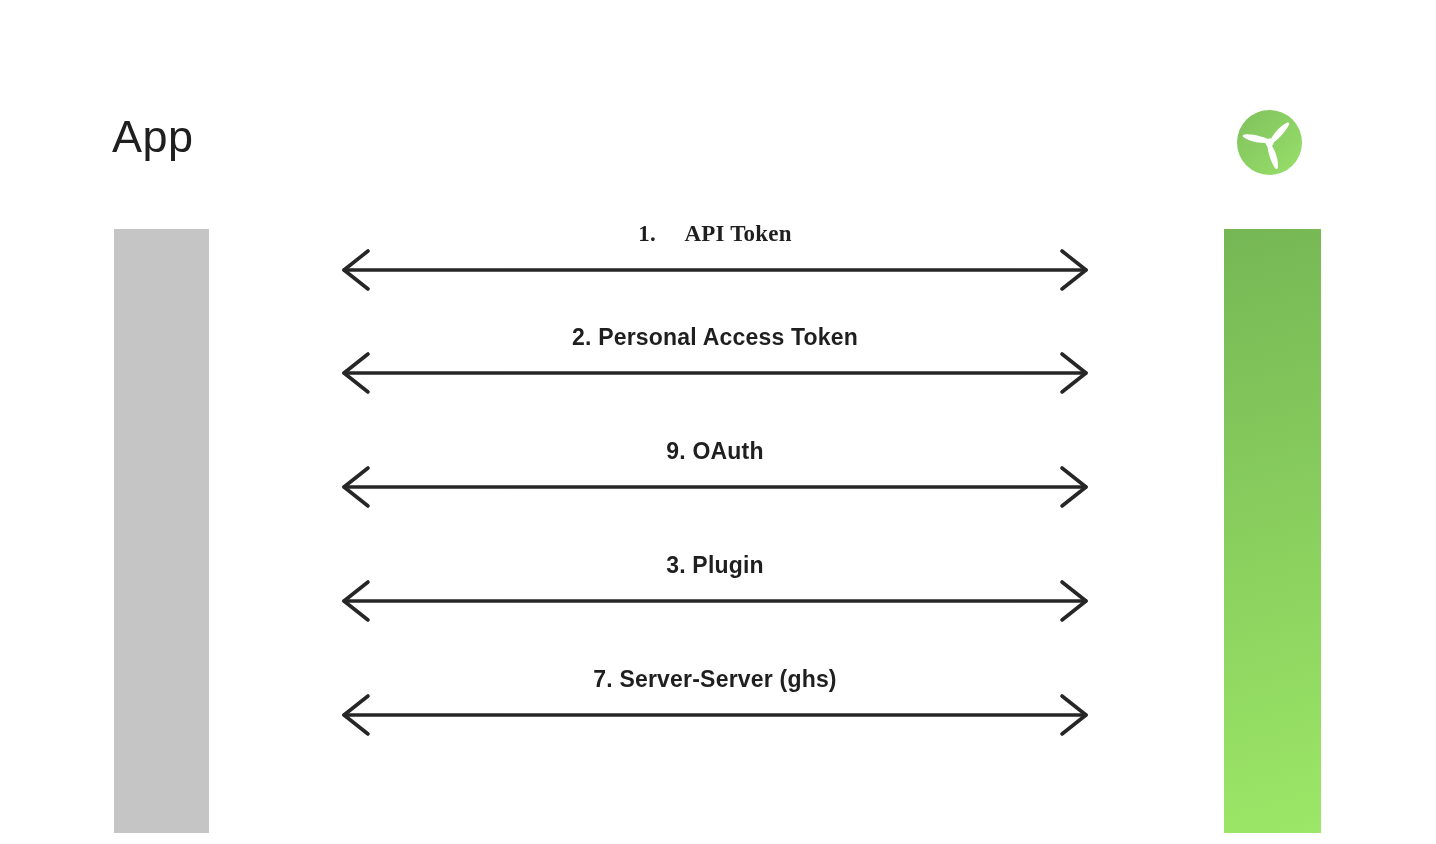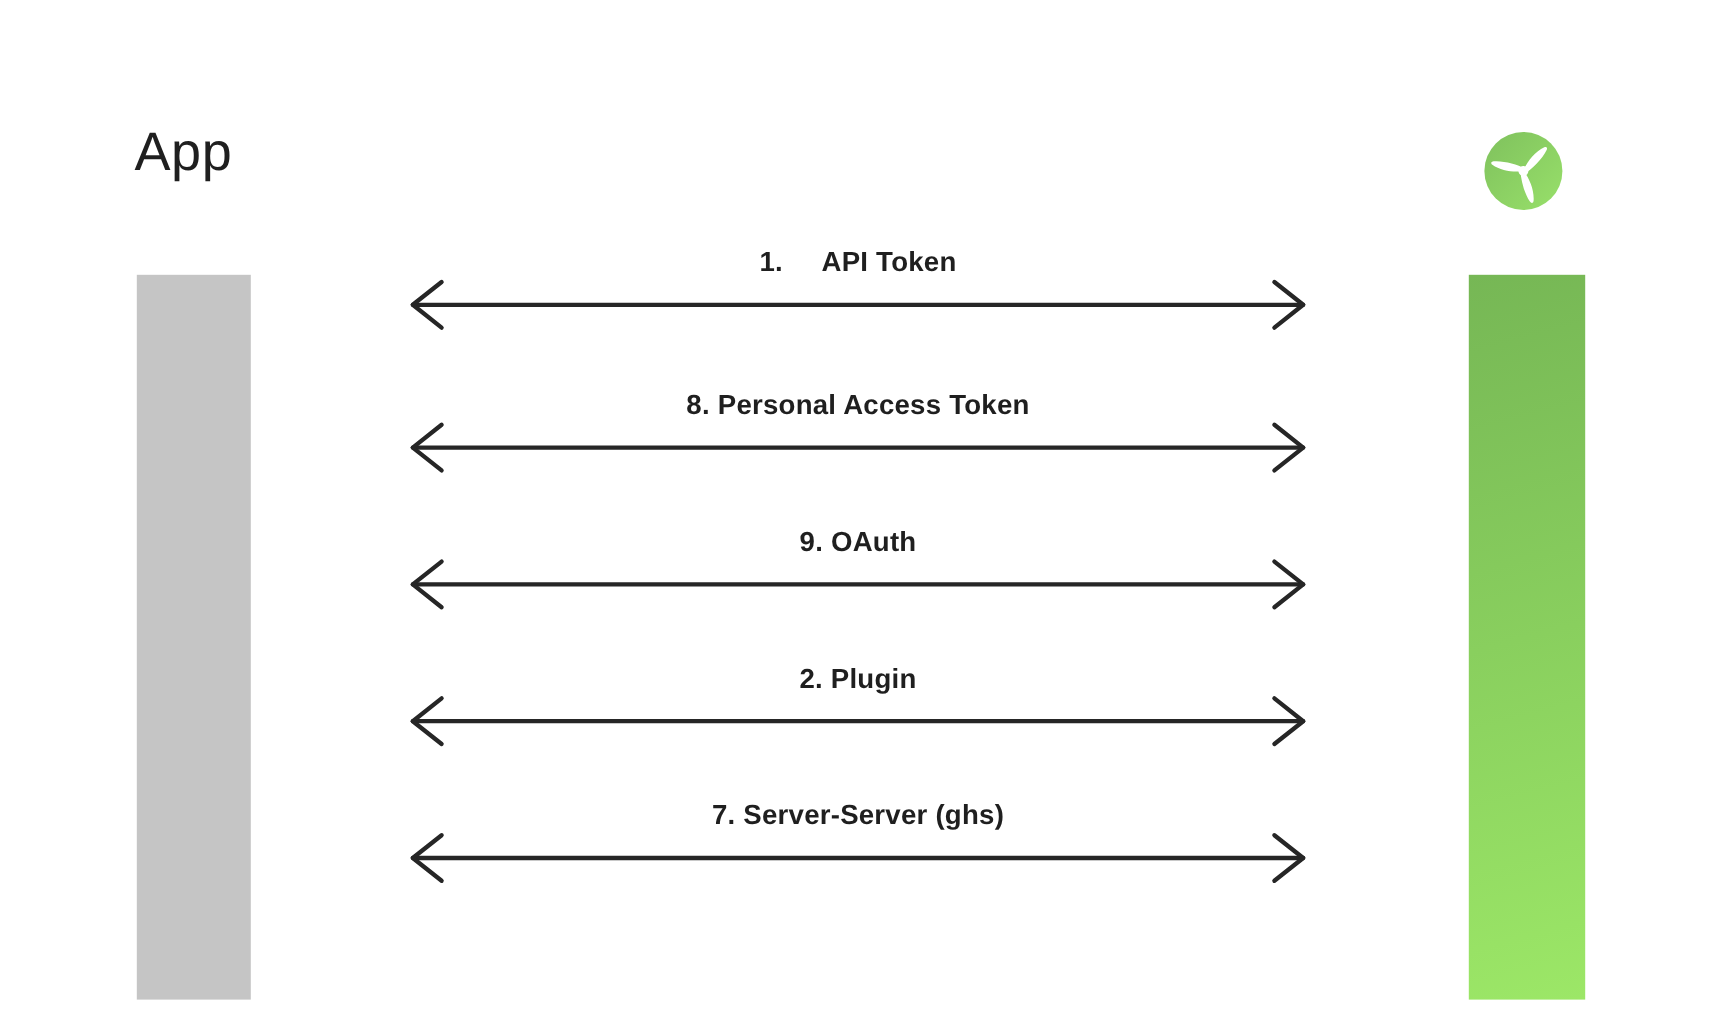--- a/index.html
+++ b/index.html
@@ -11,21 +11,21 @@
   .canvas {
     position: relative;
     width: 1436px;
     height: 844px;
     background: var(--bg, #ffffff);
     overflow: hidden;
   }
   .app-title {
     position: absolute;
     left: 112px;
-    top: 102px;
+    top: 112px;
     margin: 0;
     font-size: 45px;
     font-weight: 400;
     letter-spacing: 0.5px;
     color: var(--text, #1f1f1f);
     line-height: 1.1;
   }
   .logo {
     position: absolute;
     left: 1236px;
@@ -74,21 +74,21 @@
     bottom: 0;
     display: block;
   }
   .double-arrow line, .double-arrow path {
     stroke: var(--arrow, #262626);
     stroke-width: 3.6;
     fill: none;
     stroke-linecap: round;
     stroke-linejoin: round;
   }
-  .row-1 { top: 204px; }
+  .row-1 { top: 220px; font-family: Liberation Serif, serif; }
   .row-2 { top: 323px; }
   .row-3 { top: 437px; }
   .row-4 { top: 551px; }
   .row-5 { top: 665px; }
 </style>
 </head>
 <body>
 
 <div class="canvas">
 
@@ -118,39 +118,39 @@
   <div class="arrow-row row-1">
     <span class="arrow-label">1.     API Token</span>
     <svg class="double-arrow" width="752" height="48" viewBox="0 0 752 48">
       <line x1="5" y1="24" x2="747" y2="24"></line>
       <path d="M29 5 L5 24 L29 43"></path>
       <path d="M723 5 L747 24 L723 43"></path>
     </svg>
   </div>
 
   <div class="arrow-row row-2">
-    <span class="arrow-label">8. Personal Access Token</span>
+    <span class="arrow-label">2. Personal Access Token</span>
     <svg class="double-arrow" width="752" height="48" viewBox="0 0 752 48">
       <line x1="5" y1="24" x2="747" y2="24"></line>
       <path d="M29 5 L5 24 L29 43"></path>
       <path d="M723 5 L747 24 L723 43"></path>
     </svg>
   </div>
 
   <div class="arrow-row row-3">
     <span class="arrow-label">9. OAuth</span>
     <svg class="double-arrow" width="752" height="48" viewBox="0 0 752 48">
       <line x1="5" y1="24" x2="747" y2="24"></line>
       <path d="M29 5 L5 24 L29 43"></path>
       <path d="M723 5 L747 24 L723 43"></path>
     </svg>
   </div>
 
   <div class="arrow-row row-4">
-    <span class="arrow-label">2. Plugin</span>
+    <span class="arrow-label">3. Plugin</span>
     <svg class="double-arrow" width="752" height="48" viewBox="0 0 752 48">
       <line x1="5" y1="24" x2="747" y2="24"></line>
       <path d="M29 5 L5 24 L29 43"></path>
       <path d="M723 5 L747 24 L723 43"></path>
     </svg>
   </div>
 
   <div class="arrow-row row-5">
     <span class="arrow-label">7. Server-Server (ghs)</span>
     <svg class="double-arrow" width="752" height="48" viewBox="0 0 752 48">

